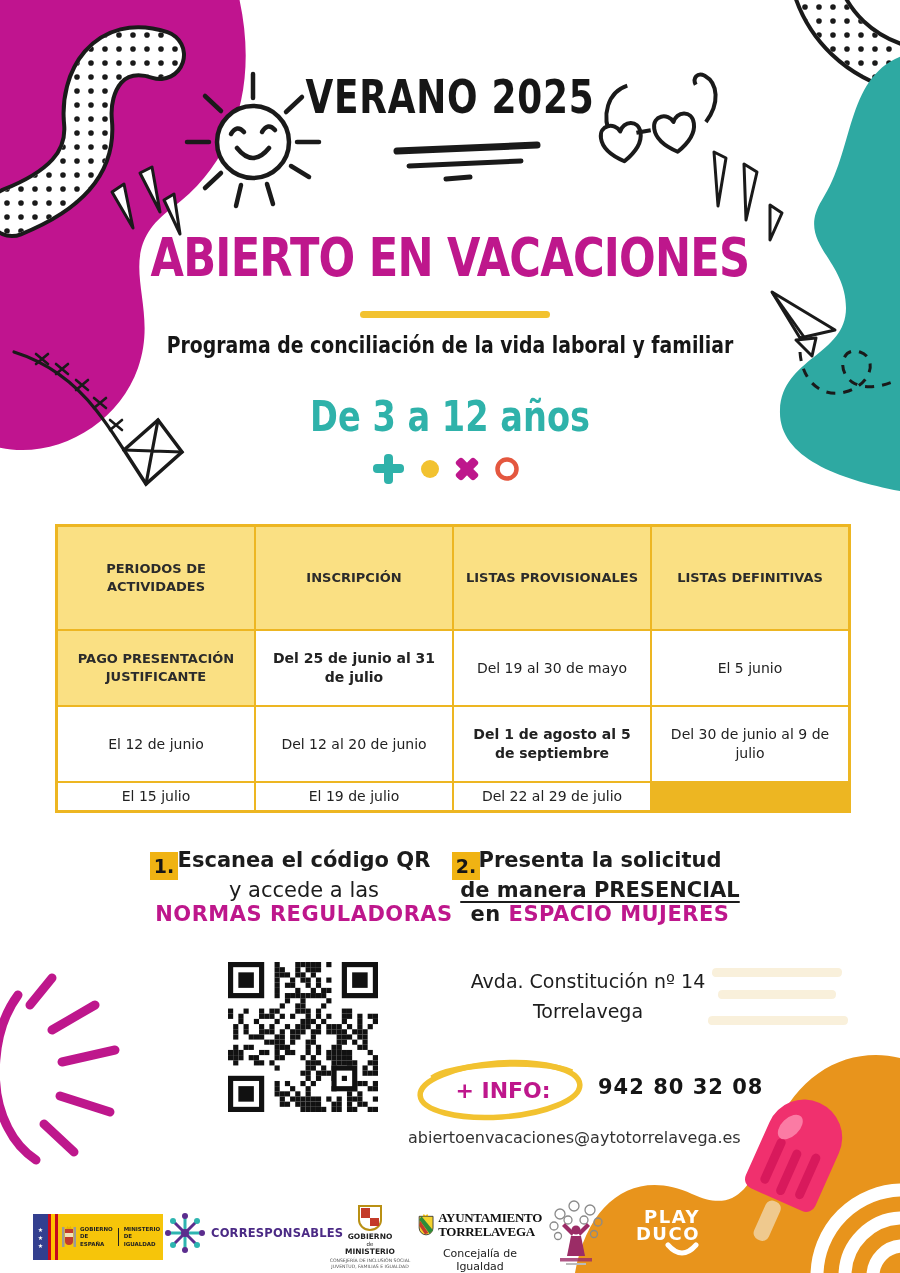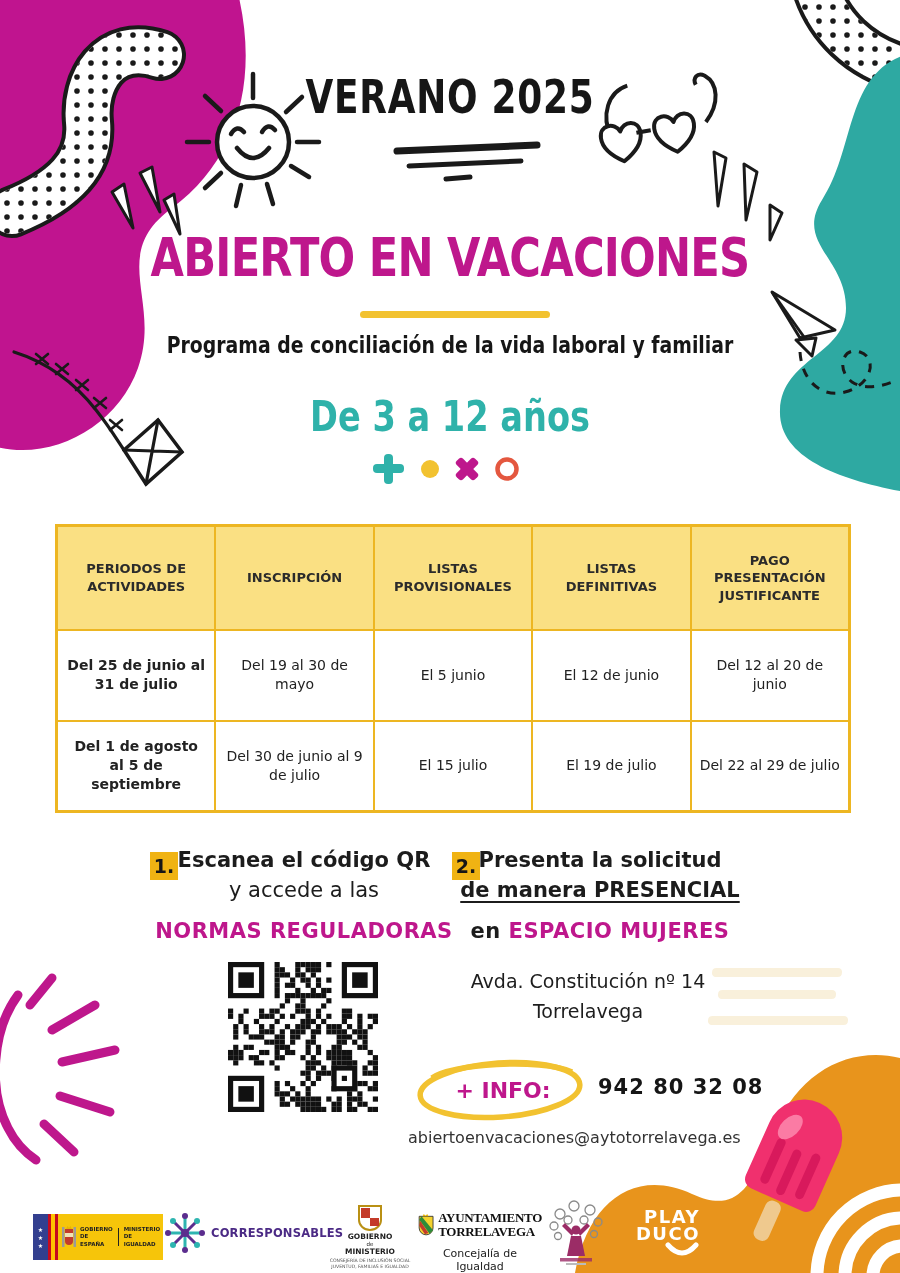--- a/index.html
+++ b/index.html
@@ -18,39 +18,39 @@
   .heading{left:0;right:0;top:226px;text-align:center;font-size:54px;font-weight:bold;
            letter-spacing:-1px;transform:scaleX(.8);color:#BE178C;}
   .divider{left:360px;top:311px;width:190px;height:7px;background:#F2C230;border-radius:4px;}
   .subtitle{left:0;right:0;top:332px;text-align:center;font-size:23px;font-weight:bold;
             transform:scaleX(.82);color:#161616;}
   .age{left:0;right:0;top:392px;text-align:center;font-size:42px;font-weight:bold;
        transform:scaleX(.8);color:#2FB2AA;}
 
   
   .tbl{left:55px;top:524px;width:790px;height:283px;display:grid;
-       grid-template-columns:repeat(5,1fr);grid-template-rows:102px 1fr 1fr;
+       grid-template-columns:repeat(4,1fr);grid-template-rows:102px 1fr 1fr;
        background:#EDB622;border:3px solid #EDB622;gap:2px;}
   .tbl .cell{display:flex;align-items:center;justify-content:center;text-align:center;
        padding:4px 8px;line-height:1.35;}
   .tbl .th{background:#FAE083;font-size:13px;font-weight:bold;color:#2b2b2b;}
   .tbl .td{background:#ffffff;font-size:14px;color:#222222;}
   .periodo-magenta{color:#BE178C;font-weight:bold;}
   .periodo-teal{color:#2FB2AA;font-weight:bold;}
 
   
   .step{top:848px;}
   .step-1{left:150px;width:308px;}
   .step-2{left:452px;width:296px;}
   .badge{position:absolute;left:0;top:4px;width:28px;height:28px;background:#F0B313;
          font-size:19px;font-weight:bold;color:#161616;display:flex;align-items:center;
          justify-content:center;}
   .step .lines{text-align:center;font-size:21px;color:#1c1c1c;}
   .step .l1{margin-bottom:6px;font-weight:bold;}
-  .step .l2{margin-bottom:17px;}
+  .step .l2{}
   .step-2 .l2{font-weight:bold;text-decoration:underline;text-underline-offset:4px;}
   .step .l3{font-size:21px;font-weight:bold;color:#BE178C;letter-spacing:.5px;}
   .step-2 .l3{color:#1c1c1c;}
   .step-2 .hl{color:#BE178C;}
 
   
   .qr{left:228px;top:962px;}
   .address{left:438px;top:966px;width:300px;text-align:center;font-size:19px;
            line-height:1.6;color:#1d1d1d;}
   .info-label{left:438px;top:1078px;width:130px;text-align:center;font-size:22px;

